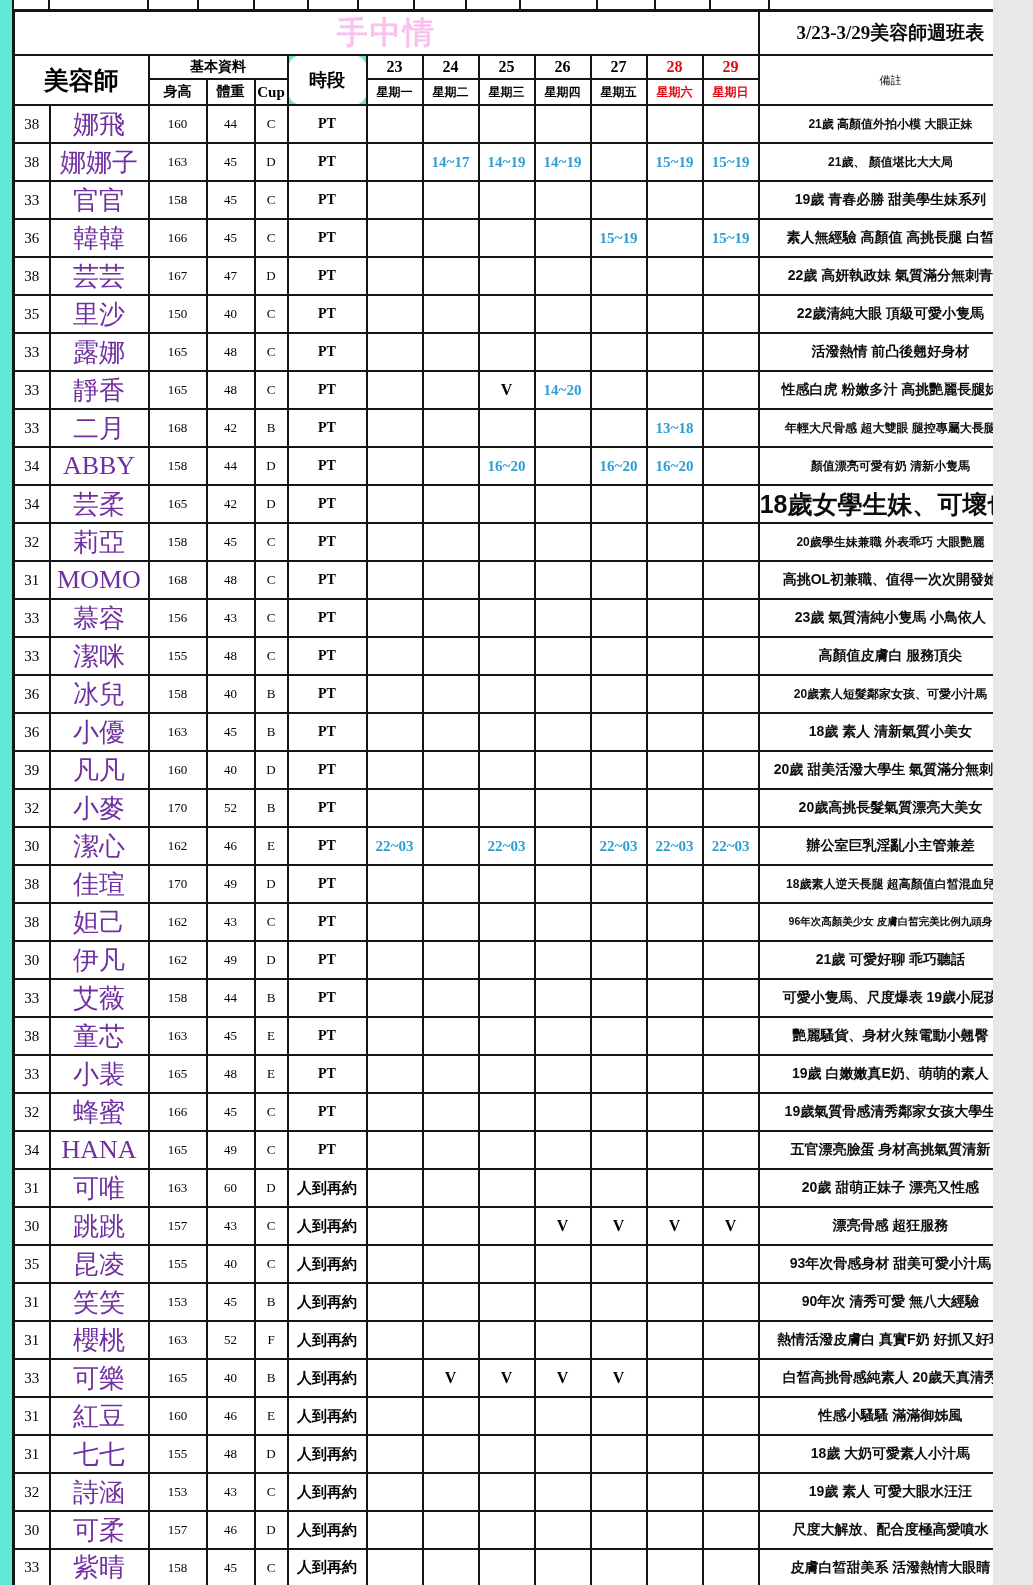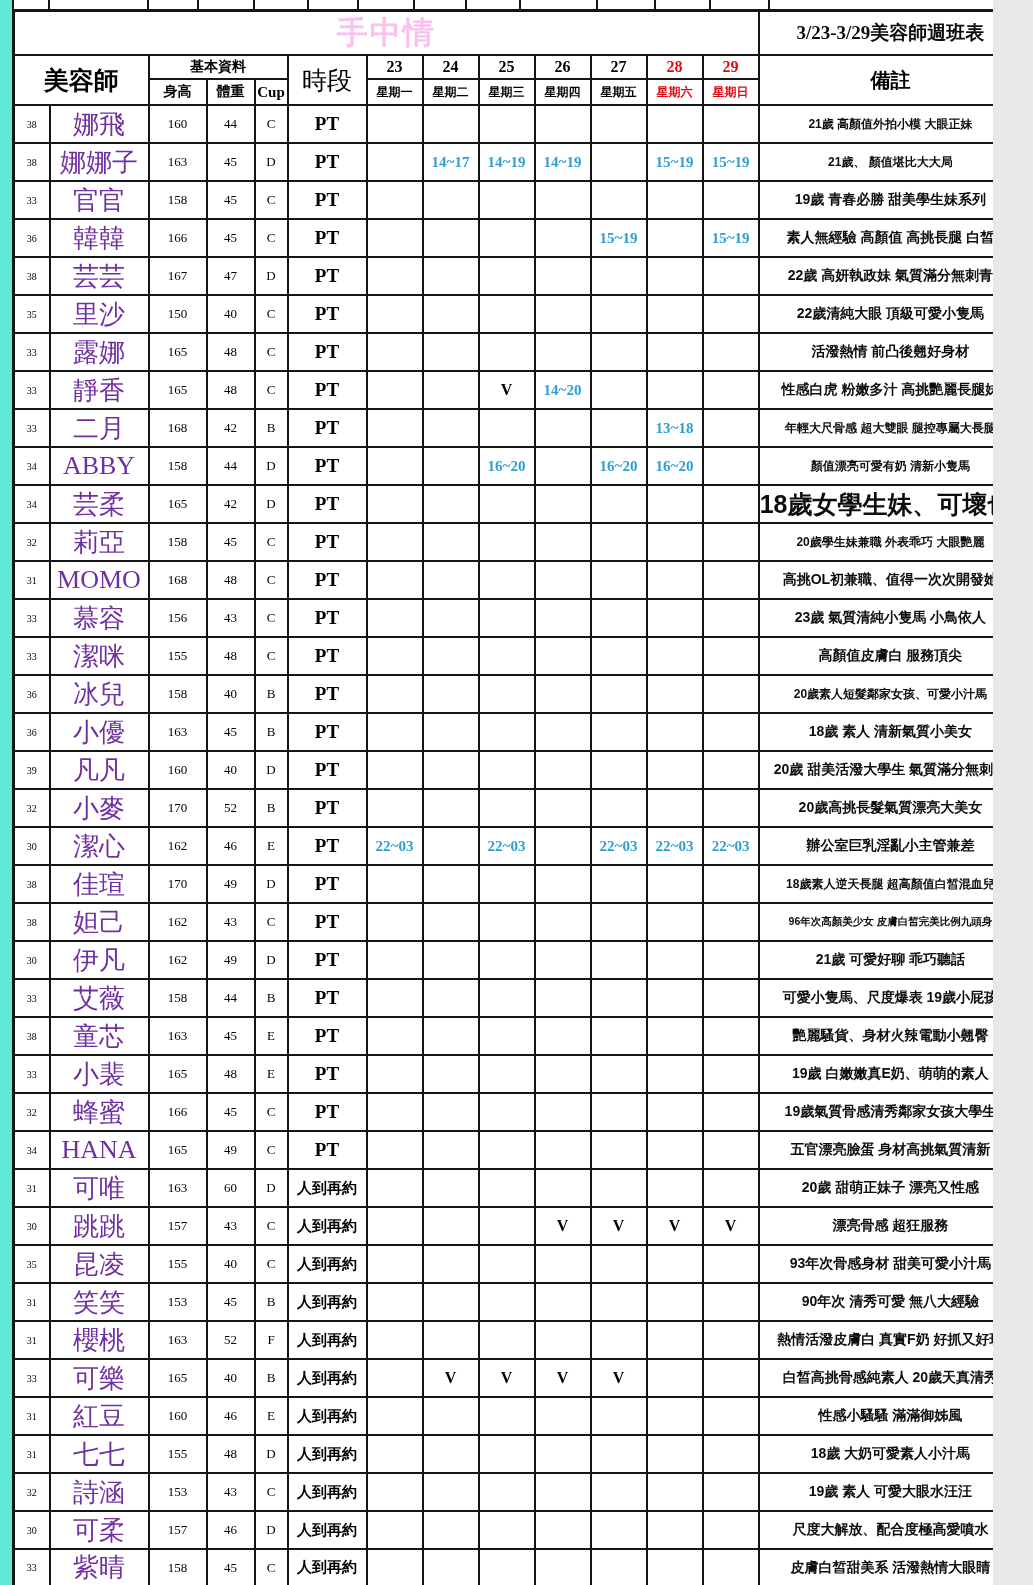--- a/index.html
+++ b/index.html
@@ -41,31 +41,31 @@
   }
   .title-right{
     background:#fff;color:#0d0d0d;font-size:19px;font-weight:bold;
     font-family:"Liberation Serif",serif;
   }
   
   th.beautician{background:var(--accent-pink);font-size:25px;font-weight:bold;color:#000;}
   th.basic-info{background:var(--accent-yellow);font-size:14px;font-weight:bold;height:22px;}
   th.sub-col{font-size:14px;font-weight:bold;height:24px;background:#fff;}
   th.cup-col{font-family:"Liberation Serif",serif;font-size:15px;}
-  th.period-h{background:var(--accent-green);font-size:25px;font-weight:normal;}
-  th.remark-h{background:var(--header-gray);font-size:20px;font-weight:bold;}
+  th.period-h{background:var(--accent-green);font-size:18px;font-weight:bold;border-radius:14px;}
+  th.remark-h{background:var(--header-gray);font-size:11px;font-weight:normal;}
   th.day-date{font-family:"Liberation Serif",serif;font-size:16px;font-weight:bold;}
   th.day-week{font-size:12px;font-weight:bold;}
   th.red{color:var(--weekend-red);}
   
   tr.body-row{height:38px;}
-  td.num-cell{font-family:"Liberation Serif",serif;font-size:10px;}
+  td.num-cell{font-family:"Liberation Serif",serif;font-size:15px;}
   td.name-cell{font-size:26px;font-weight:normal;color:var(--name-purple);font-family:"Liberation Serif","Liberation Sans",serif;}
   td.stat-cell{font-family:"Liberation Serif",serif;font-size:13px;}
-  td.period-pt{font-family:"Liberation Serif",serif;font-size:19px;font-weight:bold;}
+  td.period-pt{font-family:"Liberation Serif",serif;font-size:14px;font-weight:bold;}
   td.period-cn{font-size:15px;font-weight:bold;}
   td.sched-cell{font-family:"Liberation Serif",serif;font-size:15px;font-weight:bold;color:var(--time-blue);}
   td.sched-cell.v-mark{color:#000;font-size:16px;}
   td.remark-cell{text-align:left;padding-left:5px;font-weight:bold;color:#0d0d0d;}
   td.remark-cell.sz-xs{font-size:10.5px;}
   td.remark-cell.sz-s{font-size:12px;}
   td.remark-cell.sz-m{font-size:14px;}
   td.remark-cell.sz-l{font-size:25px;margin-left:27px;}
 </style>
 </head>

